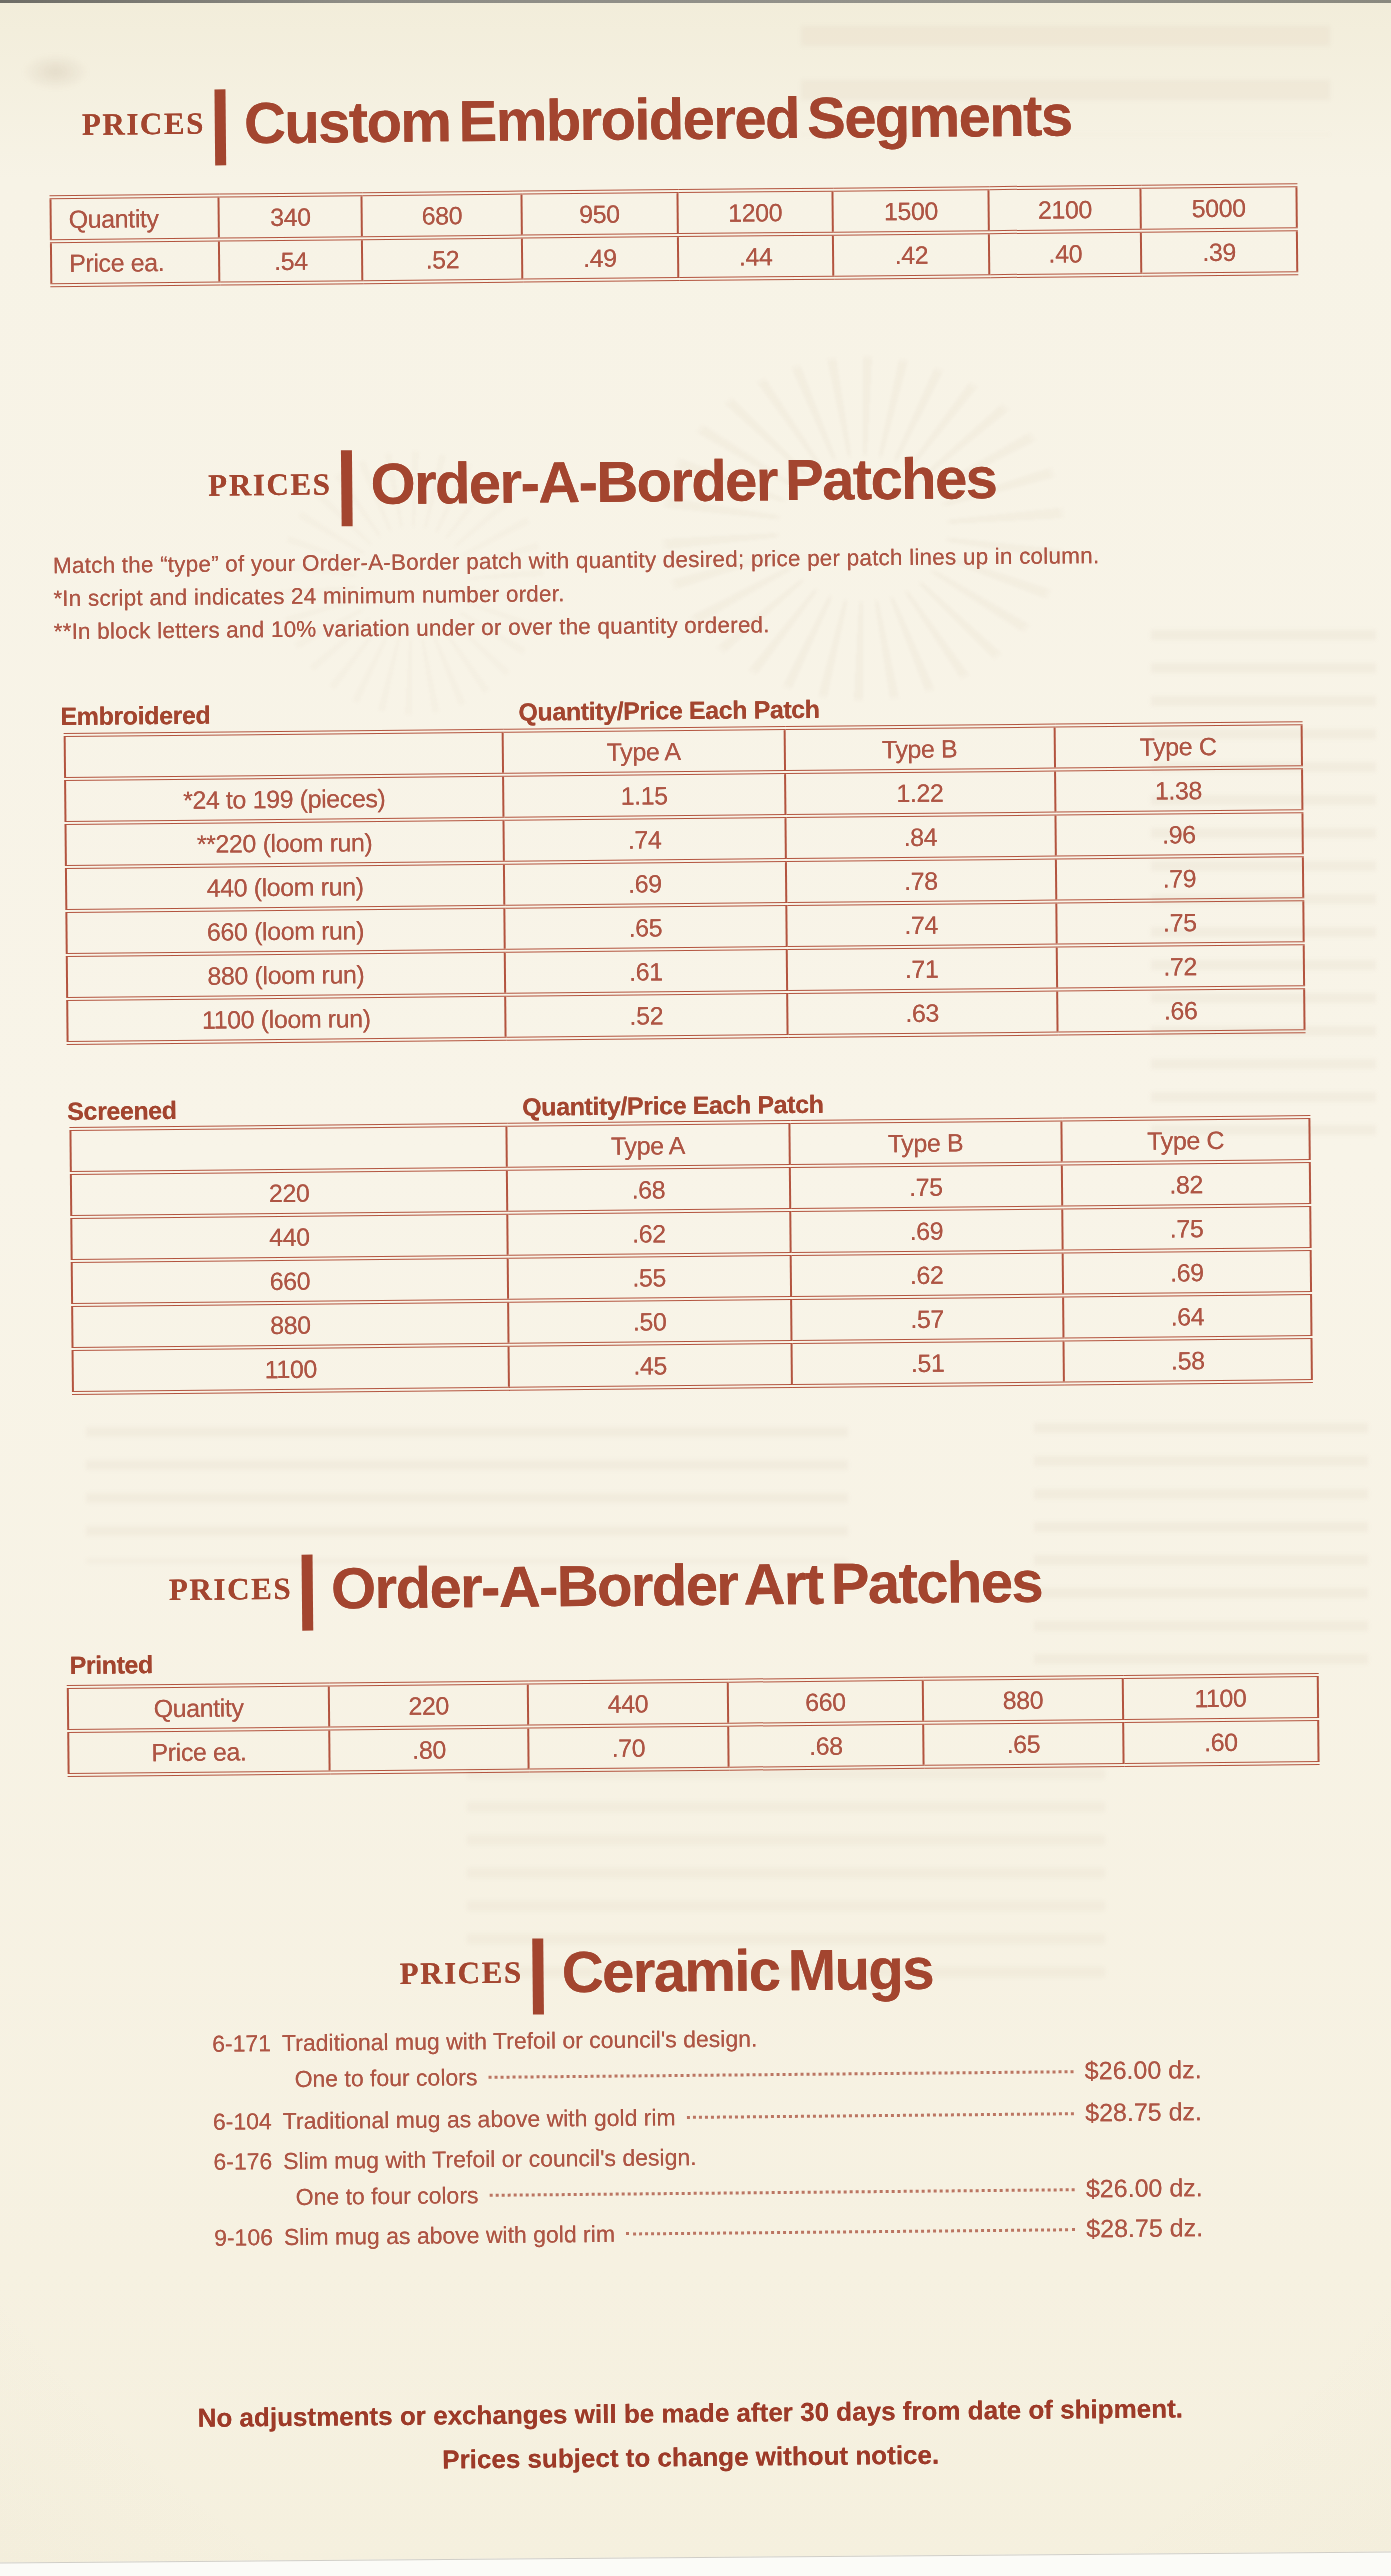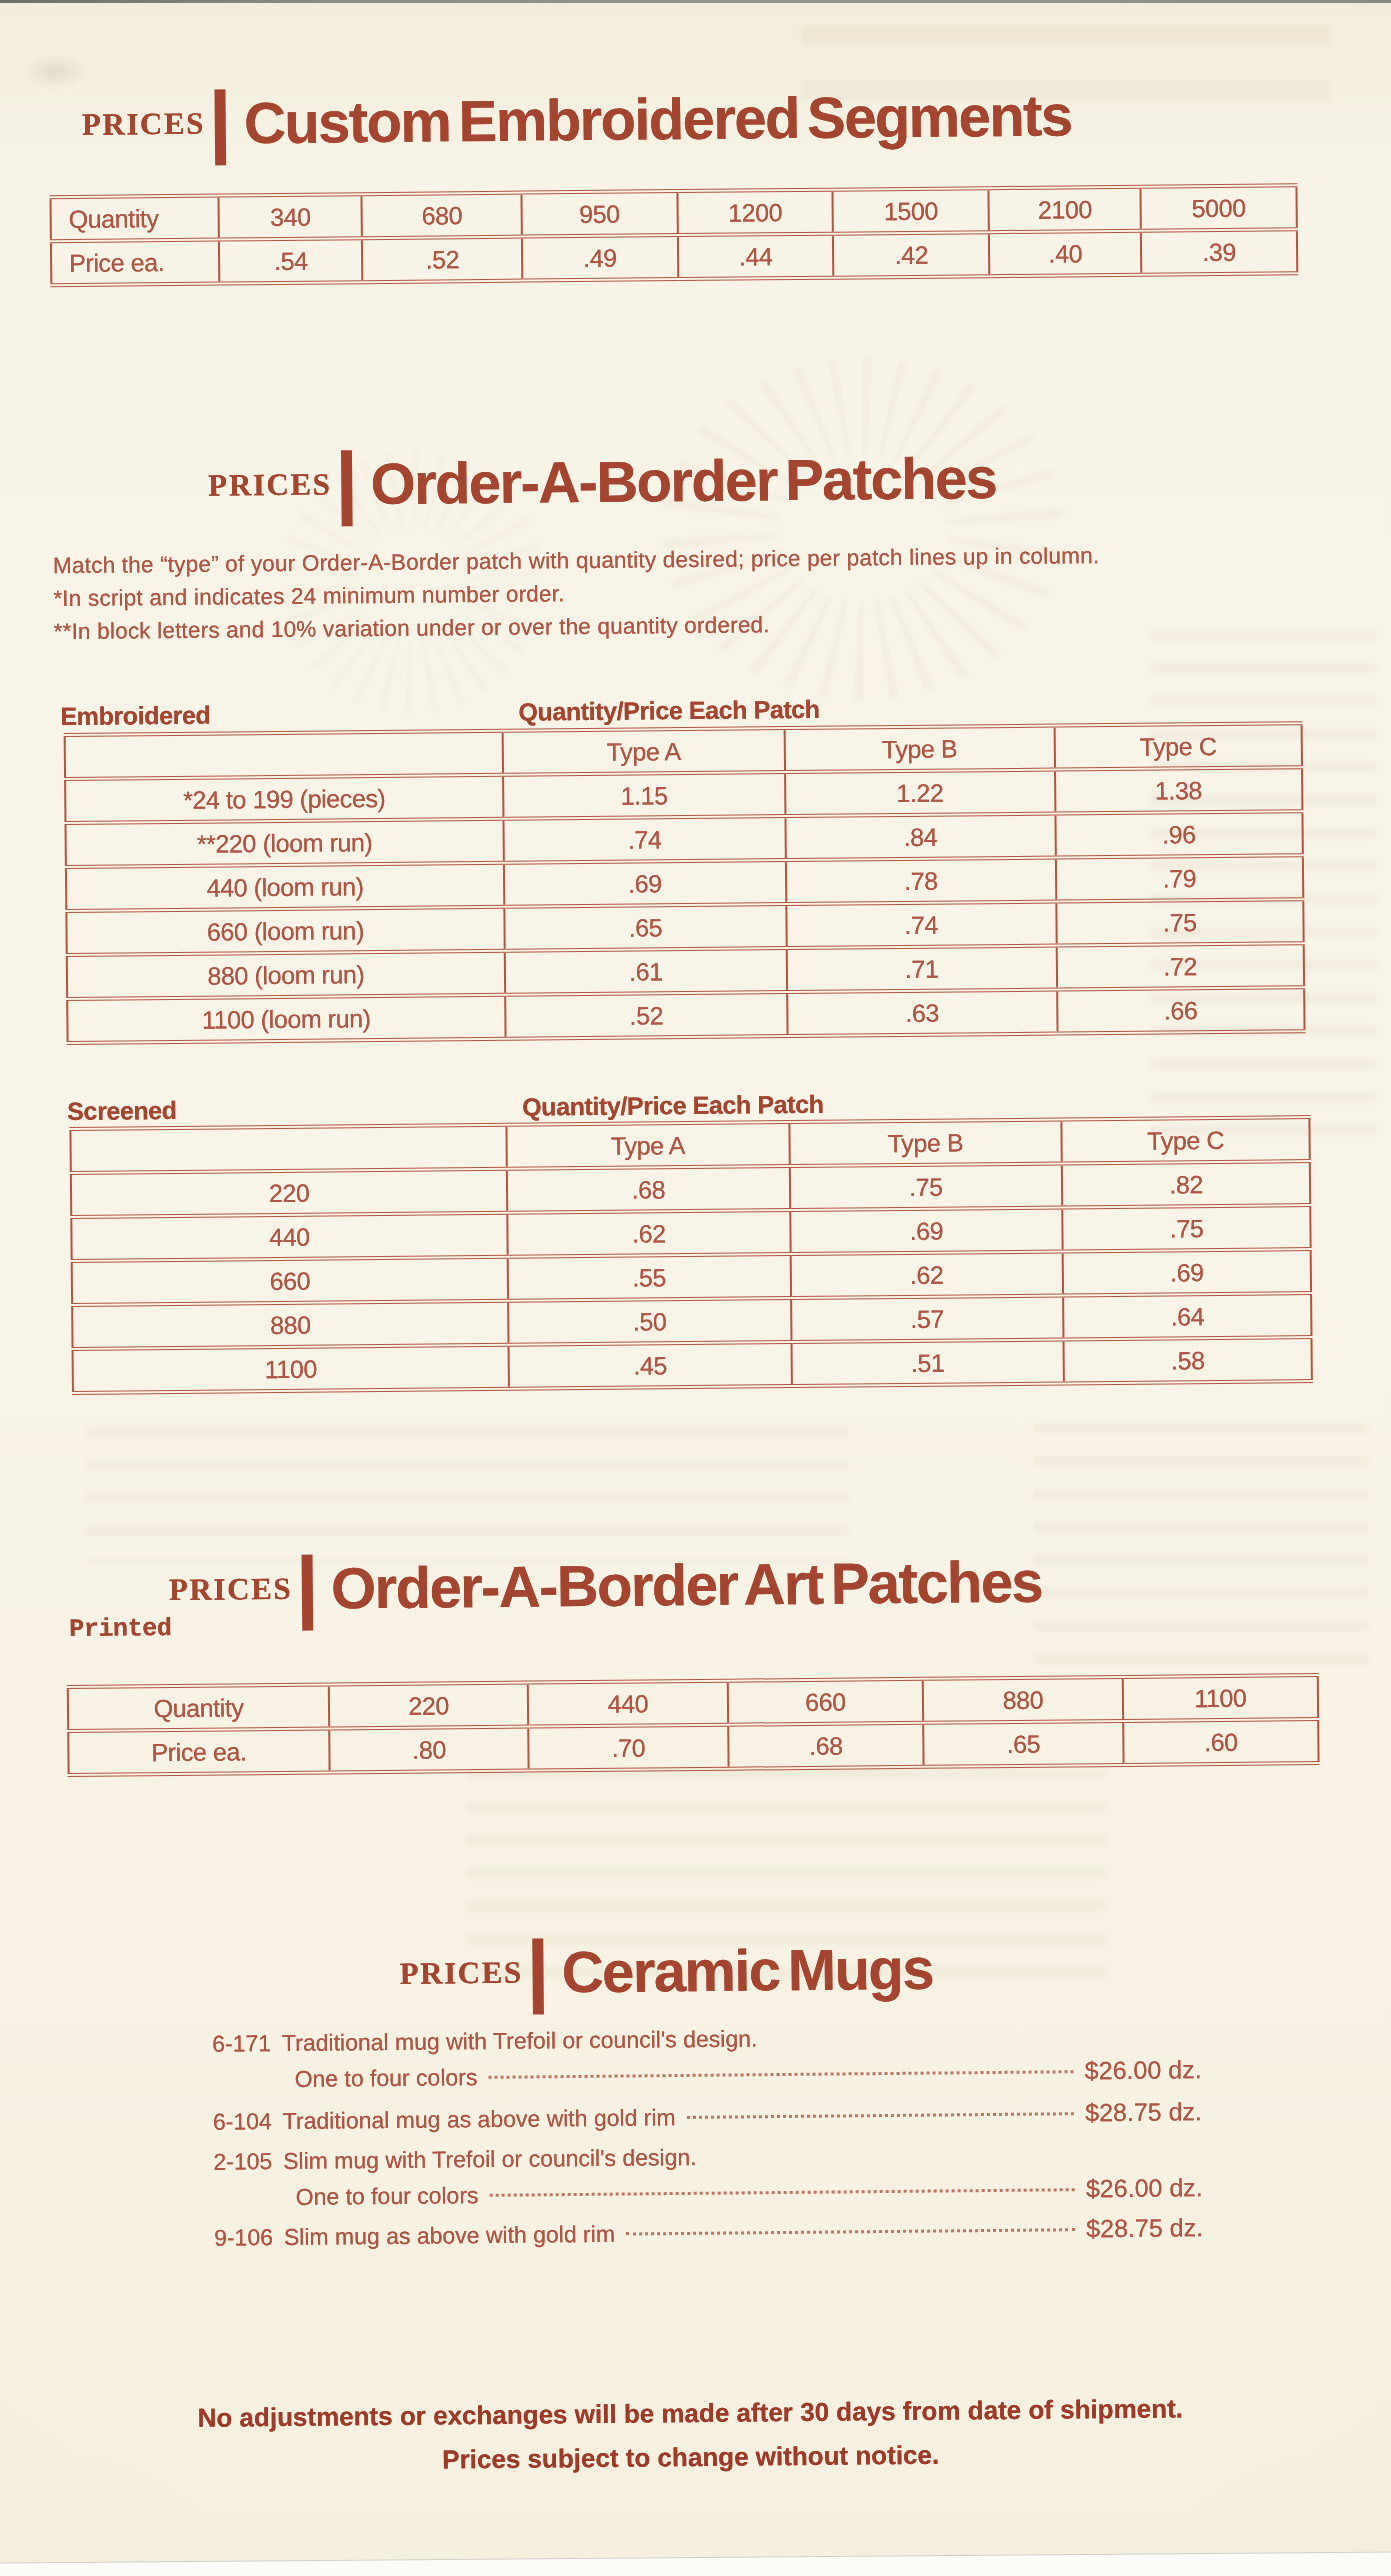--- a/index.html
+++ b/index.html
@@ -256,21 +256,21 @@
         </tr>
       </tbody>
     </table>
 
     <header class="sec" style="top:1541px;left:165px;">
       <span class="eyebrow">PRICES</span>
       <span class="bar"></span>
       <span class="h">Order-A-Border Art Patches</span>
     </header>
 
-    <span class="tlabel" style="top:1609px;left:65px;font-family:Liberation Mono, monospace;">Printed</span>
+    <span class="tlabel" style="top:1645px;left:65px;">Printed</span>
 
     <table class="grid tbl4">
       <colgroup>
           <col style="width:20.9%">
           <col style="width:15.9%">
           <col style="width:16%">
           <col style="width:15.6%">
           <col style="width:16%">
           <col style="width:15.6%">
         </colgroup>
@@ -310,21 +310,21 @@
         <span class="leader"></span>
         <span class="price">$26.00 dz.</span>
       </div>
       <div class="mrow mt10">
         <span class="code">6-104</span>
         <span>Traditional mug as above with gold rim</span>
         <span class="leader"></span>
         <span class="price">$28.75 dz.</span>
       </div>
       <div class="mrow mt10">
-        <span class="code">2-105</span>
+        <span class="code">6-176</span>
         <span>Slim mug with Trefoil or council's design.</span>
       </div>
       <div class="mrow">
         <span class="indent">One to four colors</span>
         <span class="leader"></span>
         <span class="price">$26.00 dz.</span>
       </div>
       <div class="mrow mt8">
         <span class="code">9-106</span>
         <span>Slim mug as above with gold rim</span>

